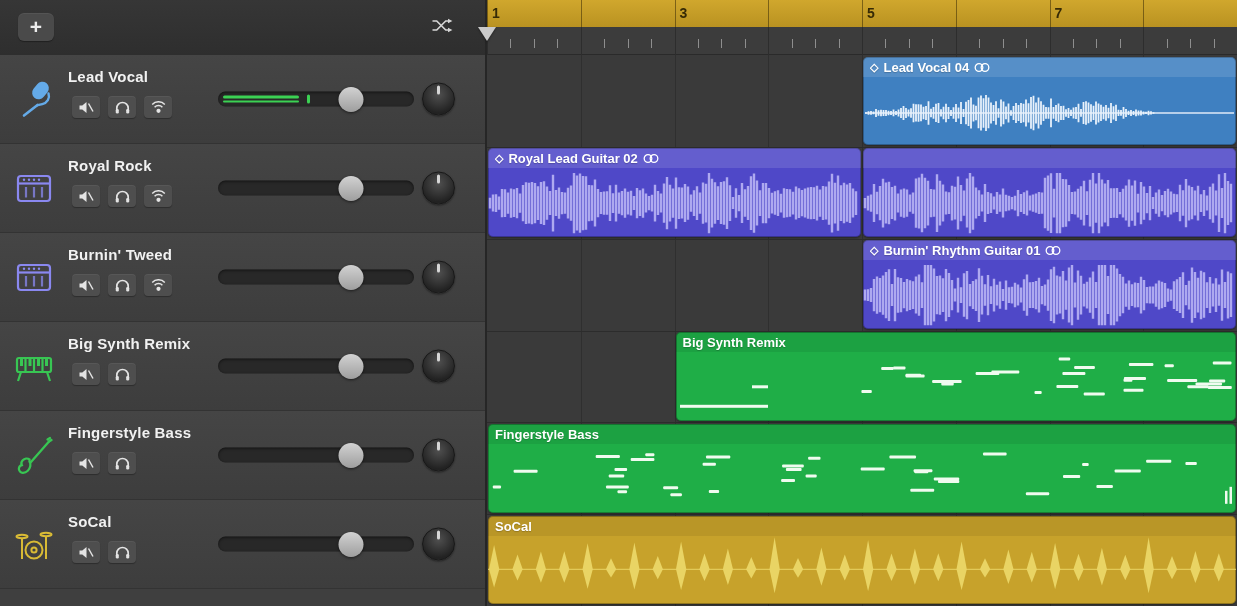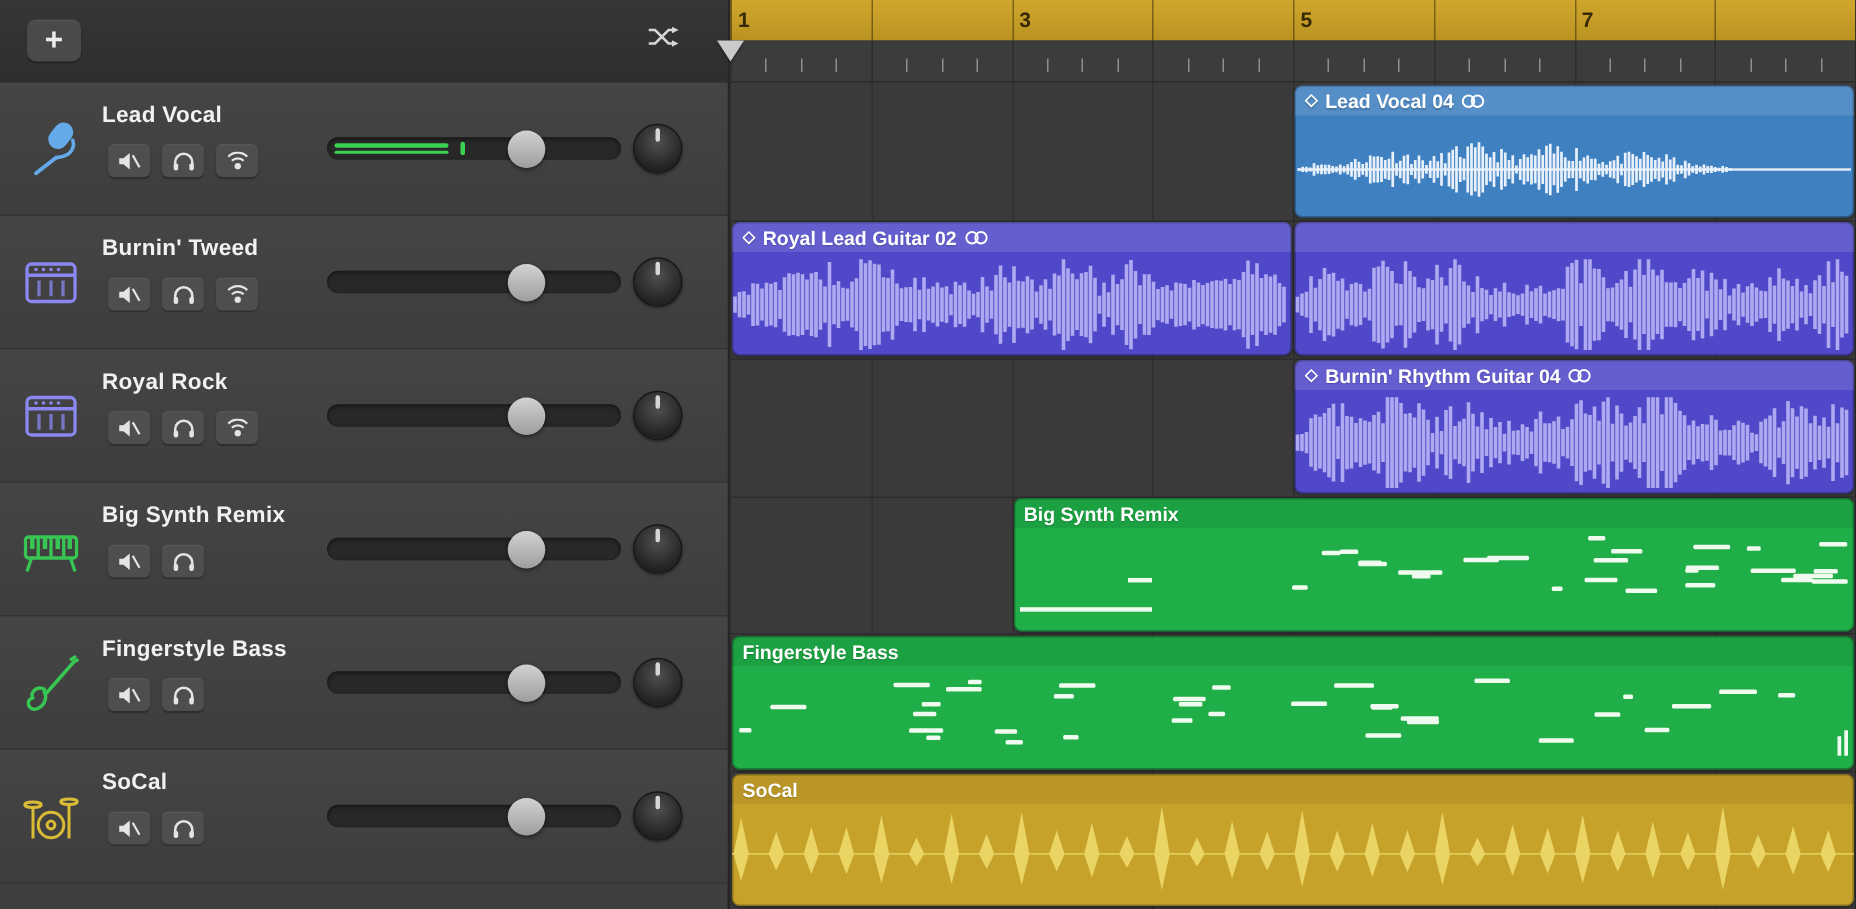--- a/index.html
+++ b/index.html
@@ -152,21 +152,21 @@
      <line x1="29" y1="20" x2="29" y2="30.5" opacity=".75"></line>
    </g>
    <g fill="#8a88f0">
                 <circle cx="11" cy="12.7" r="1.2"></circle>
                 <circle cx="16" cy="12.7" r="1.2"></circle>
                 <circle cx="21" cy="12.7" r="1.2"></circle>
                 <circle cx="26" cy="12.7" r="1.2"></circle>
               </g>
             </svg>
           </div>
-    <div class="tname">Burnin' Tweed</div>
+    <div class="tname">Royal Rock</div>
     <div class="tbtns">
             <div class="tbtn">
               <span style="display:flex">
                 <svg width="16" height="13" viewBox="0 0 16 13">
                   <path d="M1.5 4.5h2.8L8.5 1v11L4.3 8.5H1.5z" fill="#e4e4e4"></path>
                   <line x1="10.5" y1="2.5" x2="15" y2="10.5" stroke="#e4e4e4" stroke-width="1.5"></line>
                 </svg>
               </span>
             </div>
             <div class="tbtn">
@@ -207,21 +207,21 @@
      <line x1="29" y1="20" x2="29" y2="30.5" opacity=".75"></line>
    </g>
    <g fill="#8a88f0">
                 <circle cx="11" cy="12.7" r="1.2"></circle>
                 <circle cx="16" cy="12.7" r="1.2"></circle>
                 <circle cx="21" cy="12.7" r="1.2"></circle>
                 <circle cx="26" cy="12.7" r="1.2"></circle>
               </g>
             </svg>
           </div>
-    <div class="tname">Royal Rock</div>
+    <div class="tname">Burnin' Tweed</div>
     <div class="tbtns">
             <div class="tbtn">
               <span style="display:flex">
                 <svg width="16" height="13" viewBox="0 0 16 13">
                   <path d="M1.5 4.5h2.8L8.5 1v11L4.3 8.5H1.5z" fill="#e4e4e4"></path>
                   <line x1="10.5" y1="2.5" x2="15" y2="10.5" stroke="#e4e4e4" stroke-width="1.5"></line>
                 </svg>
               </span>
             </div>
             <div class="tbtn">
@@ -474,21 +474,21 @@
           </svg>
         </div>
         <div class="region audio" style="left: 376px; width: 373px; top: 93.33px; height: 88.83px; background: rgb(79, 72, 200);">
           <svg class="wave" width="373" height="88.83333333333333" viewBox="0 0 373 88.83333333333333" preserveAspectRatio="none">
             <path d="M2 49.9L2 60.3M5 47.7L5 62.5M8 46.5L8 63.7M11 36.1L11 74.0M14 43.8L14 66.3M17 38.0L17 72.2M20 30.7L20 79.4M23 34.6L23 75.5M26 33.8L26 76.3M29 39.1L29 71.1M32 37.7L32 72.4M35 45.6L35 64.5M38 41.4L38 68.8M41 40.4L41 69.7M44 41.4L44 68.7M47 46.4L47 63.7M50 44.5L50 65.7M53 30.5L53 79.7M56 29.6L56 80.6M59 25.8L59 84.3M62 29.8L62 80.3M65 32.7L65 77.5M68 40.9L68 69.2M71 41.4L71 68.8M74 26.2L74 83.9M77 32.7L77 77.5M80 36.5L80 73.6M83 43.5L83 66.6M86 44.2L86 66.0M89 37.7L89 72.4M92 38.7L92 71.5M95 28.5L95 81.6M98 36.9L98 73.2M101 42.4L101 67.7M104 30.6L104 79.6M107 24.9L107 85.3M110 28.5L110 81.7M113 39.6L113 70.5M116 42.3L116 67.9M119 46.6L119 63.6M122 36.1L122 74.1M125 44.0L125 66.1M128 45.2L128 64.9M131 48.6L131 61.5M134 44.1L134 66.0M137 46.4L137 63.7M140 40.5L140 69.6M143 46.8L143 63.3M146 47.7L146 62.5M149 48.9L149 61.3M152 47.7L152 62.5M155 41.9L155 68.3M158 46.1L158 64.0M161 44.2L161 66.0M164 42.5L164 67.6M167 47.6L167 62.5M170 46.4L170 63.7M173 45.5L173 64.7M176 44.1L176 66.1M179 44.5L179 65.7M182 29.8L182 80.3M185 27.4L185 82.8M188 25.2L188 84.9M191 40.8L191 69.4M194 24.9L194 85.3M197 24.9L197 85.3M200 31.0L200 79.2M203 31.3L203 78.8M206 36.9L206 73.3M209 44.1L209 66.1M212 43.6L212 66.5M215 40.7L215 69.5M218 38.3L218 71.8M221 32.7L221 77.4M224 43.2L224 66.9M227 31.7L227 78.4M230 24.9L230 85.3M233 35.4L233 74.7M236 24.9L236 85.3M239 31.6L239 78.5M242 35.6L242 74.6M245 31.9L245 78.2M248 40.2L248 69.9M251 40.3L251 69.8M254 40.1L254 70.1M257 44.0L257 66.2M260 40.7L260 69.4M263 37.5L263 72.6M266 31.4L266 78.8M269 37.4L269 72.7M272 32.4L272 77.7M275 45.8L275 64.4M278 33.9L278 76.2M281 38.4L281 71.7M284 44.9L284 65.3M287 38.0L287 72.2M290 49.0L290 61.1M293 44.4L293 65.7M296 41.4L296 68.8M299 47.0L299 63.2M302 42.9L302 67.2M305 40.8L305 69.3M308 43.6L308 66.5M311 45.8L311 64.4M314 46.2L314 64.0M317 36.8L317 73.3M320 42.3L320 67.8M323 30.9L323 79.3M326 37.6L326 72.6M329 39.0L329 71.2M332 42.6L332 67.5M335 37.8L335 72.4M338 46.3L338 63.9M341 42.0L341 68.1M344 47.5L344 62.6M347 38.8L347 71.3M350 35.5L350 74.7M353 42.6L353 67.6M356 26.2L356 84.0M359 40.1L359 70.0M362 24.9L362 85.3M365 33.1L365 77.0M368 35.8L368 74.3" stroke="#b6b2f3" stroke-width="2.4" fill="none" opacity=".92"></path>
           </svg>
         </div>
         <div class="region audio" style="left: 376px; width: 373px; top: 185.17px; height: 88.83px; background: rgb(79, 72, 200);">
           <div class="region-label">
             <span class="diamond">◇</span>
-            <span>Burnin' Rhythm Guitar 04</span>
+            <span>Burnin' Rhythm Guitar 01</span>
             <span style="display:flex">
               <svg width="16" height="11" viewBox="0 0 16 11">
                 <circle cx="5" cy="5.5" r="3.8" fill="none" stroke="#fff" stroke-width="1.3"></circle>
                 <circle cx="11" cy="5.5" r="3.8" fill="none" stroke="#fff" stroke-width="1.3"></circle>
               </svg>
             </span>
           </div>
           <svg class="wave" width="373" height="88.83333333333333" viewBox="0 0 373 88.83333333333333" preserveAspectRatio="none">
             <path d="M2 49.6L2 60.5M5 49.3L5 60.9M8 48.0L8 62.1M11 38.9L11 71.2M14 36.4L14 73.8M17 37.9L17 72.3M20 35.4L20 74.8M23 32.0L23 78.2M26 29.2L26 81.0M29 44.1L29 66.0M32 28.9L32 81.3M35 37.3L35 72.8M38 37.9L38 72.3M41 42.0L41 68.2M44 38.9L44 71.3M47 40.3L47 69.9M50 41.2L50 69.0M53 36.6L53 73.6M56 34.5L56 75.7M59 42.2L59 68.0M62 24.9L62 85.3M65 24.9L65 85.3M68 24.9L68 85.3M71 28.6L71 81.6M74 35.9L74 74.3M77 35.4L77 74.8M80 38.3L80 71.9M83 28.9L83 81.2M86 33.0L86 77.1M89 39.9L89 70.2M92 48.6L92 61.5M95 37.8L95 72.4M98 47.3L98 62.9M101 33.3L101 76.8M104 30.9L104 79.3M107 44.0L107 66.2M110 41.0L110 69.1M113 39.2L113 70.9M116 28.2L116 82.0M119 35.8L119 74.4M122 44.3L122 65.8M125 34.9L125 75.3M128 46.2L128 64.0M131 38.7L131 71.5M134 44.7L134 65.5M137 41.4L137 68.8M140 49.1L140 61.0M143 40.5L143 69.7M146 47.2L146 63.0M149 46.8L149 63.4M152 42.8L152 67.3M155 44.6L155 65.6M158 47.6L158 62.6M161 39.3L161 70.8M164 34.4L164 75.7M167 42.2L167 67.9M170 42.1L170 68.1M173 40.9L173 69.2M176 37.7L176 72.4M179 46.0L179 64.2M182 44.5L182 65.7M185 39.5L185 70.7M188 29.2L188 80.9M191 26.8L191 83.3M194 35.6L194 74.5M197 36.6L197 73.5M200 31.0L200 79.2M203 40.5L203 69.7M206 27.6L206 82.5M209 24.9L209 85.3M212 42.5L212 67.6M215 30.4L215 79.7M218 35.7L218 74.5M221 43.7L221 66.5M224 41.7L224 68.4M227 37.4L227 72.7M230 31.5L230 78.7M233 42.1L233 68.0M236 24.9L236 85.3M239 24.9L239 85.3M242 24.9L242 85.3M245 36.1L245 74.0M248 24.9L248 85.3M251 24.9L251 85.3M254 28.6L254 81.5M257 33.9L257 76.3M260 36.8L260 73.3M263 43.5L263 66.7M266 40.4L266 69.7M269 44.2L269 66.0M272 42.6L272 67.6M275 43.0L275 67.2M278 36.8L278 73.4M281 39.9L281 70.2M284 47.0L284 63.2M287 46.5L287 63.6M290 46.6L290 63.6M293 43.5L293 66.7M296 40.5L296 69.6M299 41.8L299 68.3M302 43.1L302 67.0M305 48.5L305 61.7M308 49.5L308 60.7M311 41.2L311 68.9M314 39.2L314 71.0M317 37.0L317 73.1M320 32.2L320 78.0M323 45.0L323 65.2M326 40.8L326 69.4M329 27.4L329 82.8M332 32.1L332 78.1M335 37.7L335 72.5M338 30.8L338 79.3M341 32.3L341 77.8M344 42.2L344 68.0M347 37.1L347 73.0M350 43.6L350 66.6M353 38.3L353 71.9M356 44.5L356 65.7M359 29.5L359 80.7M362 42.1L362 68.1M365 31.6L365 78.5M368 33.2L368 76.9" stroke="#b6b2f3" stroke-width="2.4" fill="none" opacity=".92"></path>
           </svg>

